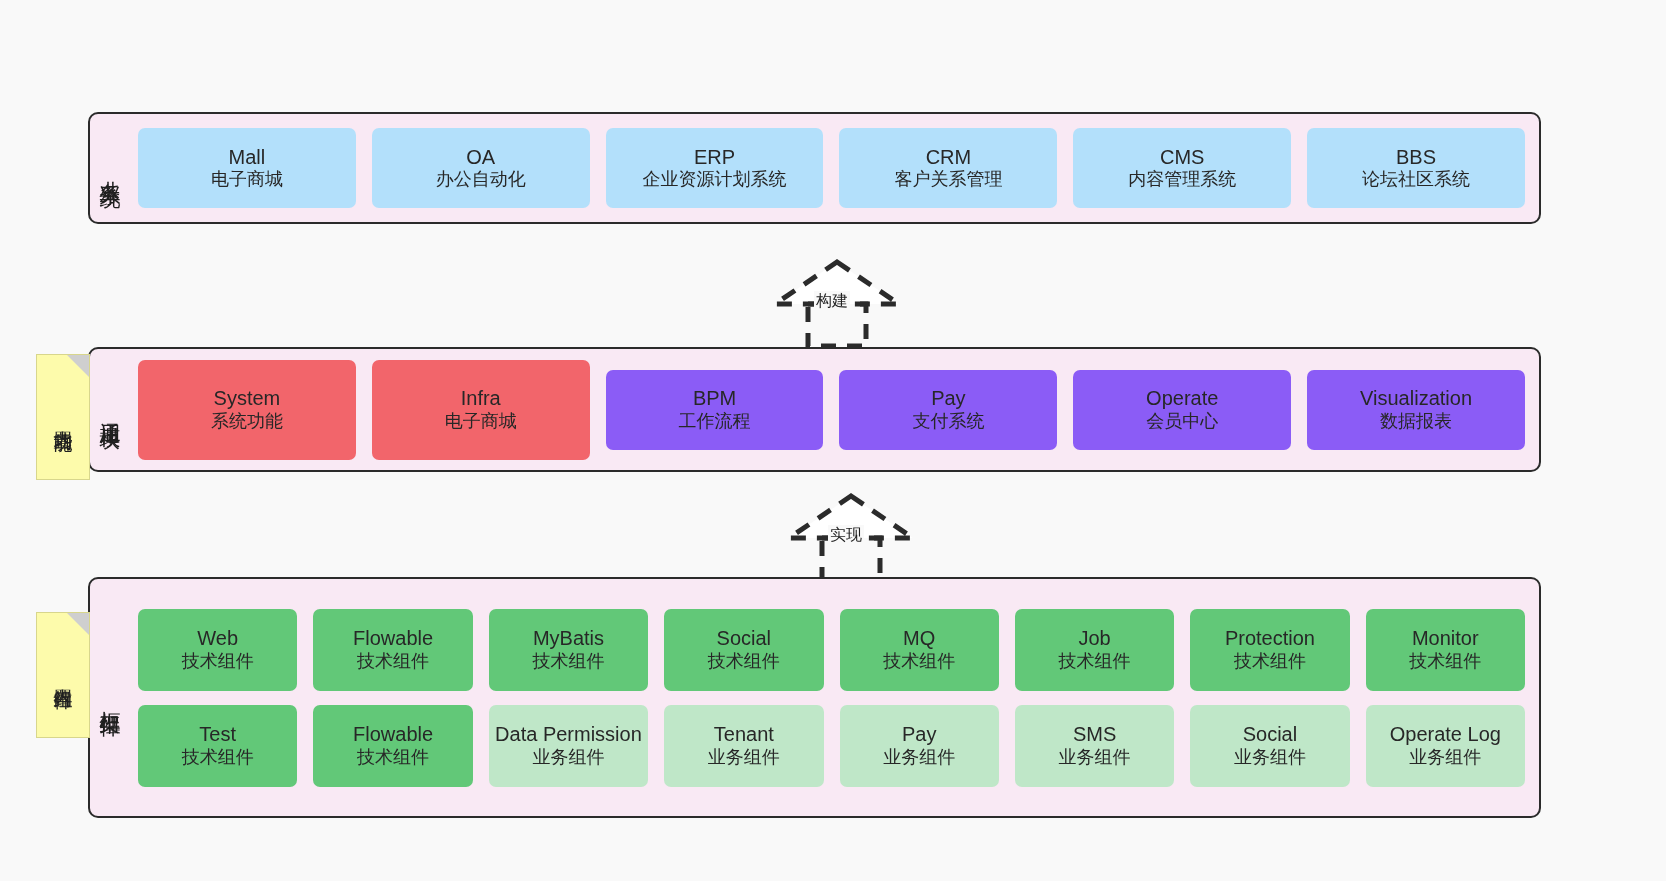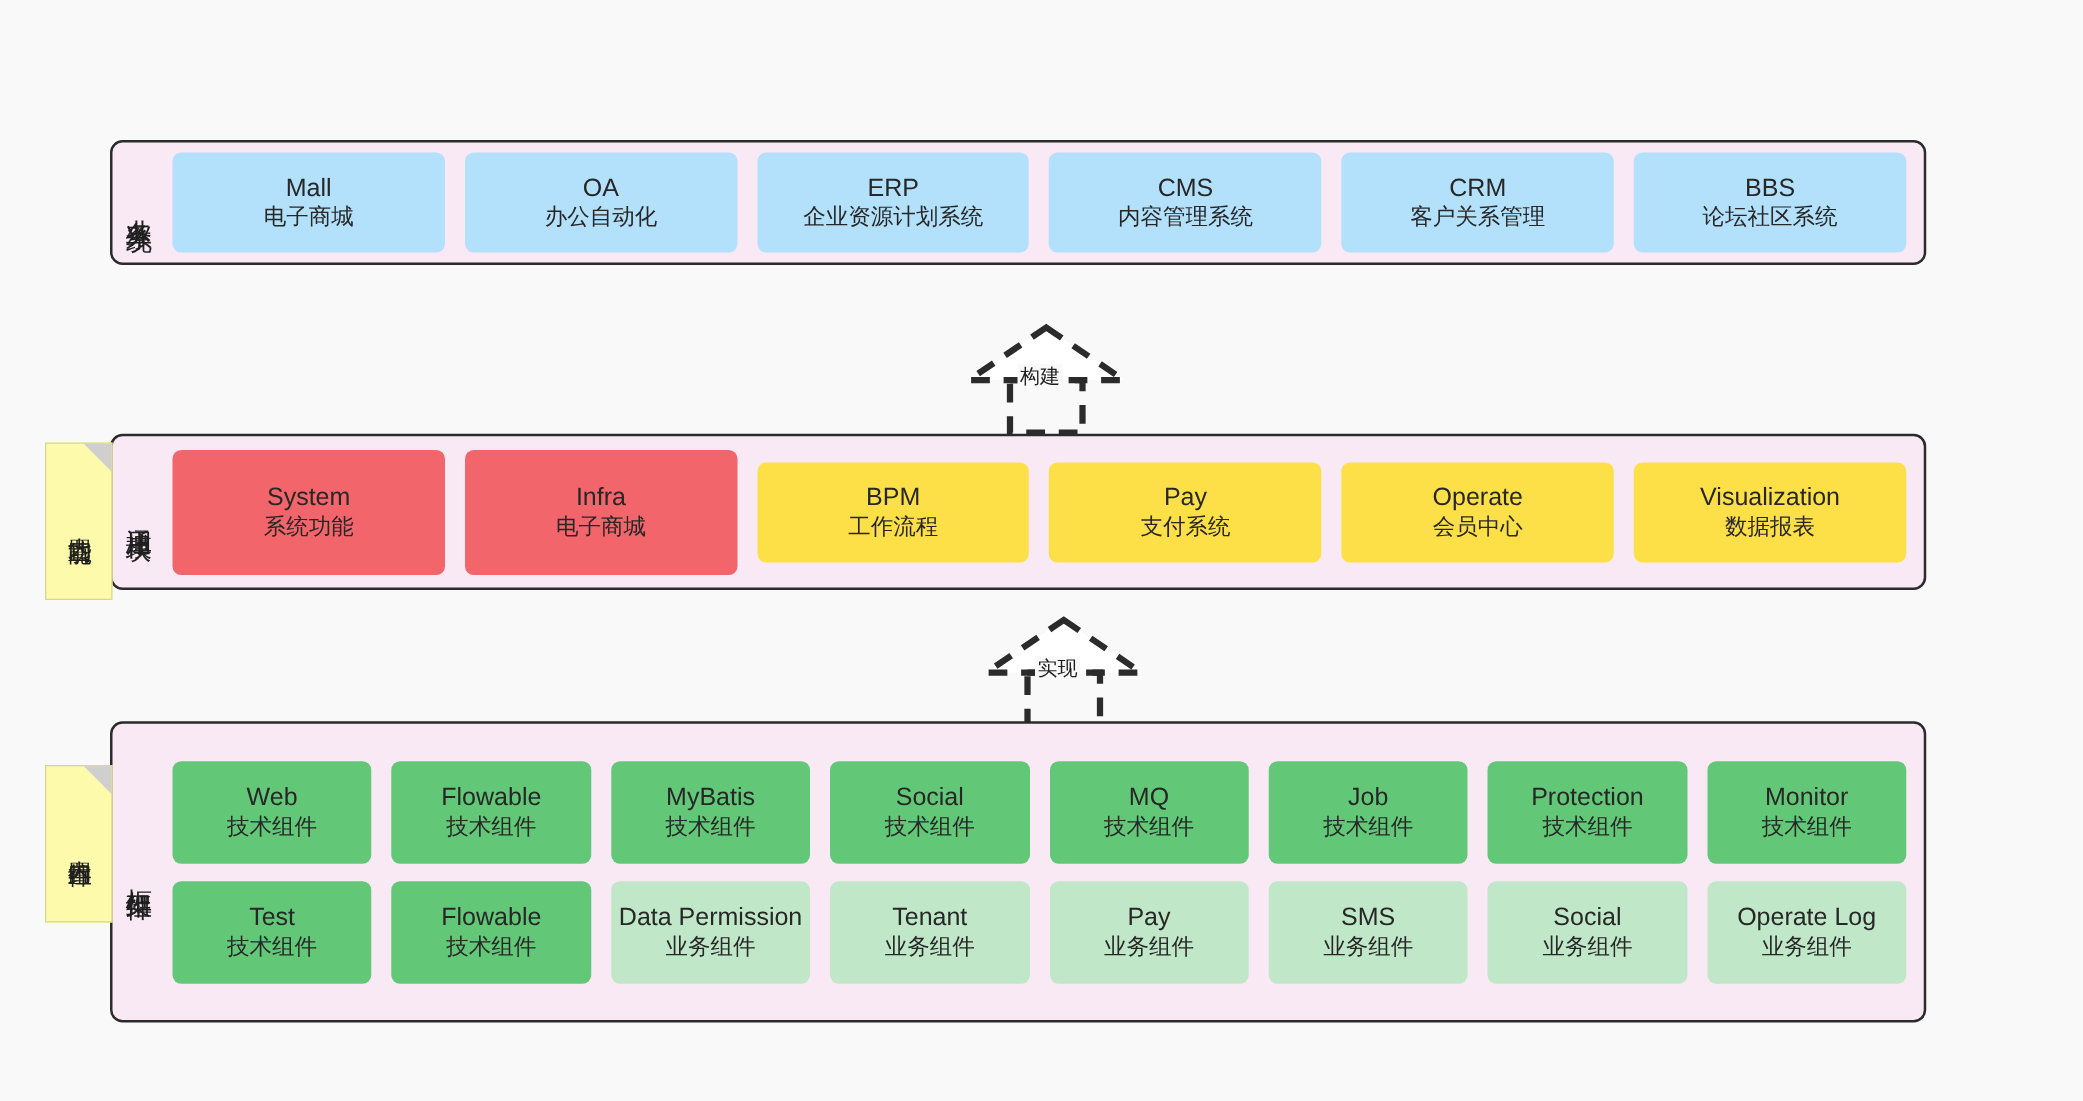--- a/index.html
+++ b/index.html
@@ -52,33 +52,33 @@
     justify-content: center;
     text-align: center;
     color: #272727;
     line-height: 1.22;
     user-select: none;
   }
   .card .en { font-size: 20px; }
   .card .cn { font-size: 18px; }
 
   
-  #row-business { left: 88px; top: 112px; width: 1453px; height: 100px; }
+  #row-business { left: 88px; top: 112px; width: 1453px; height: 112px; }
   #row-business .layer-body { gap: 16px; padding-left: 8px; }
   .card-blue {
     background: #b3e0fb;
     flex: 1 1 0;
     height: 80px;
   }
 
   
   #row-common { left: 88px; top: 347px; width: 1453px; height: 125px; }
   #row-common .layer-body { gap: 16px; padding-left: 8px; }
   .card-red   { background: #f2656b; flex: 1 1 0; height: 100px; }
-  .card-pink  { background: #fde047; flex: 1 1 0; height: 80px; }
+  .card-pink  { background: #8b5cf6; flex: 1 1 0; height: 80px; }
 
   
   #row-framework { left: 88px; top: 577px; width: 1453px; height: 241px; }
   #row-framework .layer-body { align-items: center; padding-left: 8px; }
   .grid2 {
     flex: 1 1 auto;
     display: grid;
     grid-template-columns: repeat(8, 1fr);
     grid-auto-rows: 82px;
     column-gap: 16px;
@@ -146,26 +146,26 @@
       </div>
       <div class="card card-blue">
         <span class="en">OA</span>
         <span class="cn">办公自动化</span>
       </div>
       <div class="card card-blue">
         <span class="en">ERP</span>
         <span class="cn">企业资源计划系统</span>
       </div>
       <div class="card card-blue">
+        <span class="en">CRM</span>
+        <span class="cn">客户关系管理</span>
+      </div>
+      <div class="card card-blue">
         <span class="en">CMS</span>
         <span class="cn">内容管理系统</span>
-      </div>
-      <div class="card card-blue">
-        <span class="en">CRM</span>
-        <span class="cn">客户关系管理</span>
       </div>
       <div class="card card-blue">
         <span class="en">BBS</span>
         <span class="cn">论坛社区系统</span>
       </div>
     </div>
   </div>
 
   <div class="arrow" id="arrow-build">
     <svg width="170" height="90" viewBox="0 0 170 90" aria-hidden="true">

